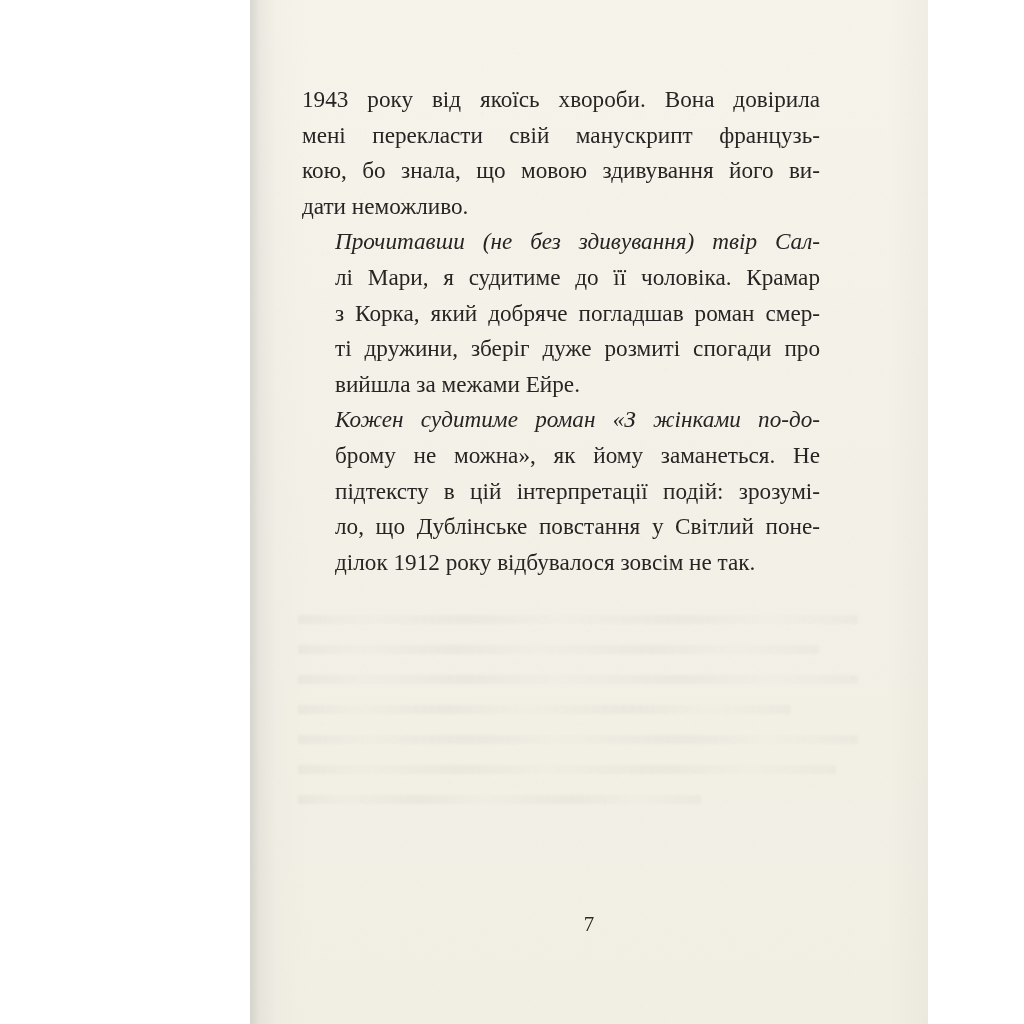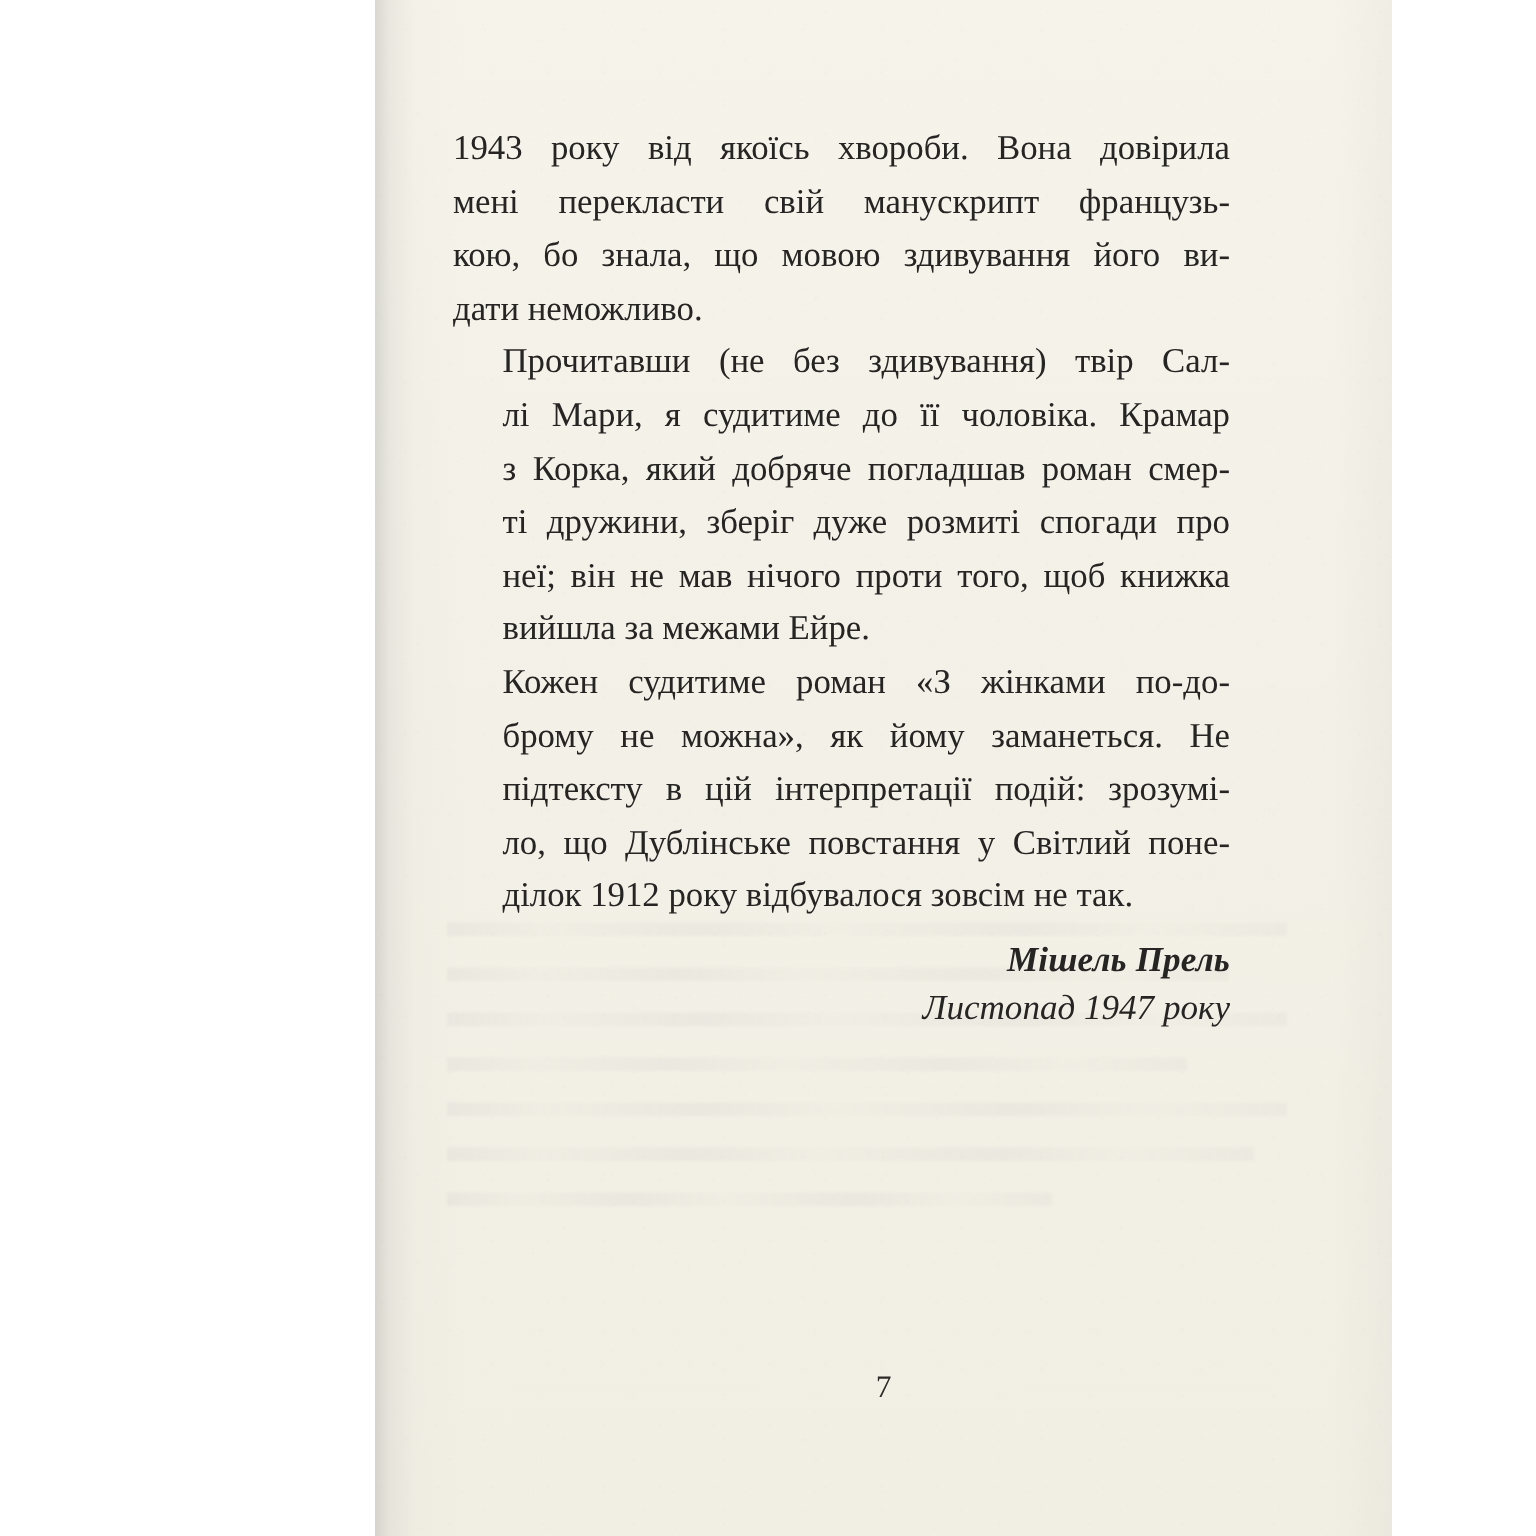--- a/index.html
+++ b/index.html
@@ -118,21 +118,21 @@
   
   .line {
     display: block;
     white-space: pre;
   }
   .line.j {
     text-align: justify;
     text-align-last: justify;
     white-space: normal;
   }
-  .line.indent { text-indent: 33px; }
+  .line.indent { text-indent: 33px; font-style: italic; }
 
   
   .signature {
     position: absolute;
     left: 52px;
     top: 624px;
     width: 518px;
     text-align: right;
     color: #262523;
   }
@@ -187,35 +187,30 @@
         <span class="line j">мені перекласти свій манускрипт французь-</span>
         <span class="line j">кою, бо знала, що мовою здивування його ви-</span>
         <span class="line">дати неможливо.</span>
       </p>
 
       <p class="para nostretch">
         <span class="line j indent">Прочитавши (не без здивування) твір Сал-</span>
         <span class="line j">лі Мари, я судитиме до її чоловіка. Крамар</span>
         <span class="line j">з Корка, який добряче погладшав роман смер-</span>
         <span class="line j">ті дружини, зберіг дуже розмиті спогади про</span>
-        <span class="line j">неї; він не мав нічого проти того, щоб книжка</span>
         <span class="line">вийшла за межами Ейре.</span>
       </p>
 
       <p class="para nostretch">
         <span class="line j indent">Кожен судитиме роман «З жінками по-до-</span>
         <span class="line j">брому не можна», як йому заманеться. Не</span>
         <span class="line j">підтексту в цій інтерпретації подій: зрозумі-</span>
         <span class="line j">ло, що Дублінське повстання у Світлий поне-</span>
         <span class="line">ділок 1912 року відбувалося зовсім не так.</span>
       </p>
 
     </div>
 
-    <div class="signature">
-      <span class="sig-name">Мішель Прель</span>
-      <span class="sig-date">Листопад 1947 року</span>
-    </div>
 
     <div class="folio">7</div>
 
   </div>
 </div>
 
 </body></html>

